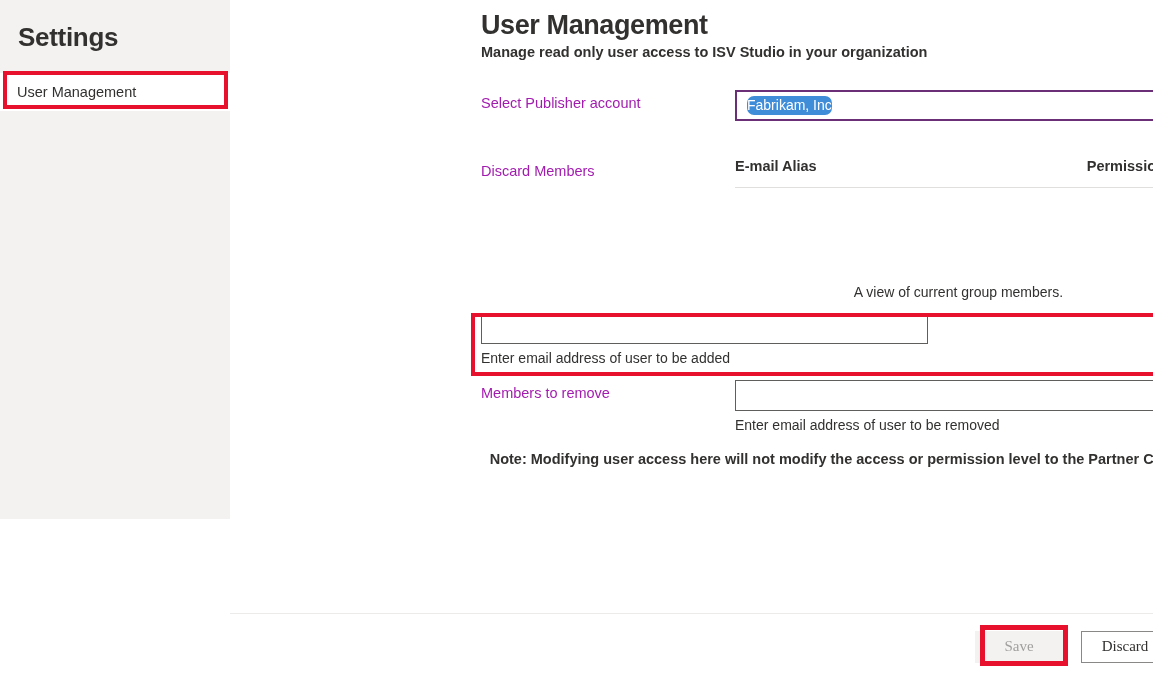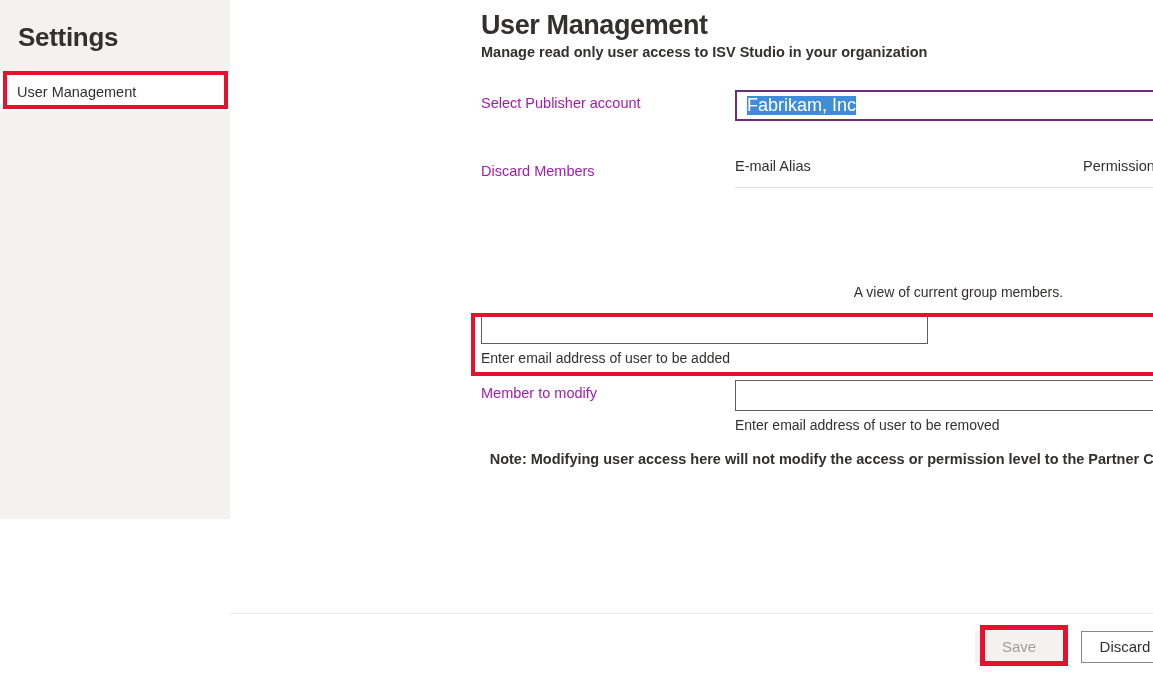--- a/index.html
+++ b/index.html
@@ -120,37 +120,38 @@
     width: 447px;
     height: 31px;
     border: 2px solid #6b2f78;
     background: #ffffff;
     display: flex;
     align-items: center;
     padding: 0 10px;
     cursor: pointer;
   }
   .combo-value {
-    font-size: 18px;
+    font-size: 14px;
     background: #3f8cd9;
     color: #ffffff;
     line-height: 17px;
     padding: 1px 0 1px 0;
+    border-radius: 7px;
   }
 
   
   .row-members { margin-top: 37px; }
   .members-table {
     width: 447px;
     border-collapse: collapse;
   }
   .members-table th {
     text-align: left;
     font-size: 14.5px;
-    font-weight: normal;
+    font-weight: bold;
     color: #323130;
     padding: 0 0 13px 0;
     border-bottom: 1px solid #e1dfdd;
   }
   .members-table th.col-perm { padding-left: 268px; }
   .members-table td {
     height: 88px;
     border: none;
   }
   .table-caption {
@@ -211,21 +212,21 @@
     height: 66px;
     border-top: 1px solid #edebe9;
     background: #ffffff;
     display: flex;
     align-items: center;
     justify-content: flex-end;
     padding-right: 32px;
     gap: 18px;
   }
   .btn {
-    font-family: Liberation Sans, sans-serif;
+    font-family: Liberation Serif, serif;
     font-size: 15px;
     height: 32px;
     min-width: 88px;
     padding: 0 16px;
     cursor: pointer;
   }
   .btn-save {
     background: #f3f2f1;
     color: #a19f9d;
     border: 1px solid #f3f2f1;
@@ -303,21 +304,21 @@
       </div>
 
       <div class="field-row row-add">
         <div class="field-ctl">
           <input class="text-input" type="text" placeholder="" style="">
           <div class="helper">Enter email address of user to be added</div>
         </div>
       </div>
 
       <div class="field-row row-remove">
-        <div class="field-label">Member to modify</div>
+        <div class="field-label">Members to remove</div>
         <div class="field-ctl">
           <input class="text-input" type="text" placeholder="" style="">
           <div class="helper">Enter email address of user to be removed</div>
         </div>
       </div>
 
       <div class="note">Note: Modifying user access here will not modify the access or permission level to the Partner Center.</div>
 
       <div class="anno-add"></div>
     </div>

